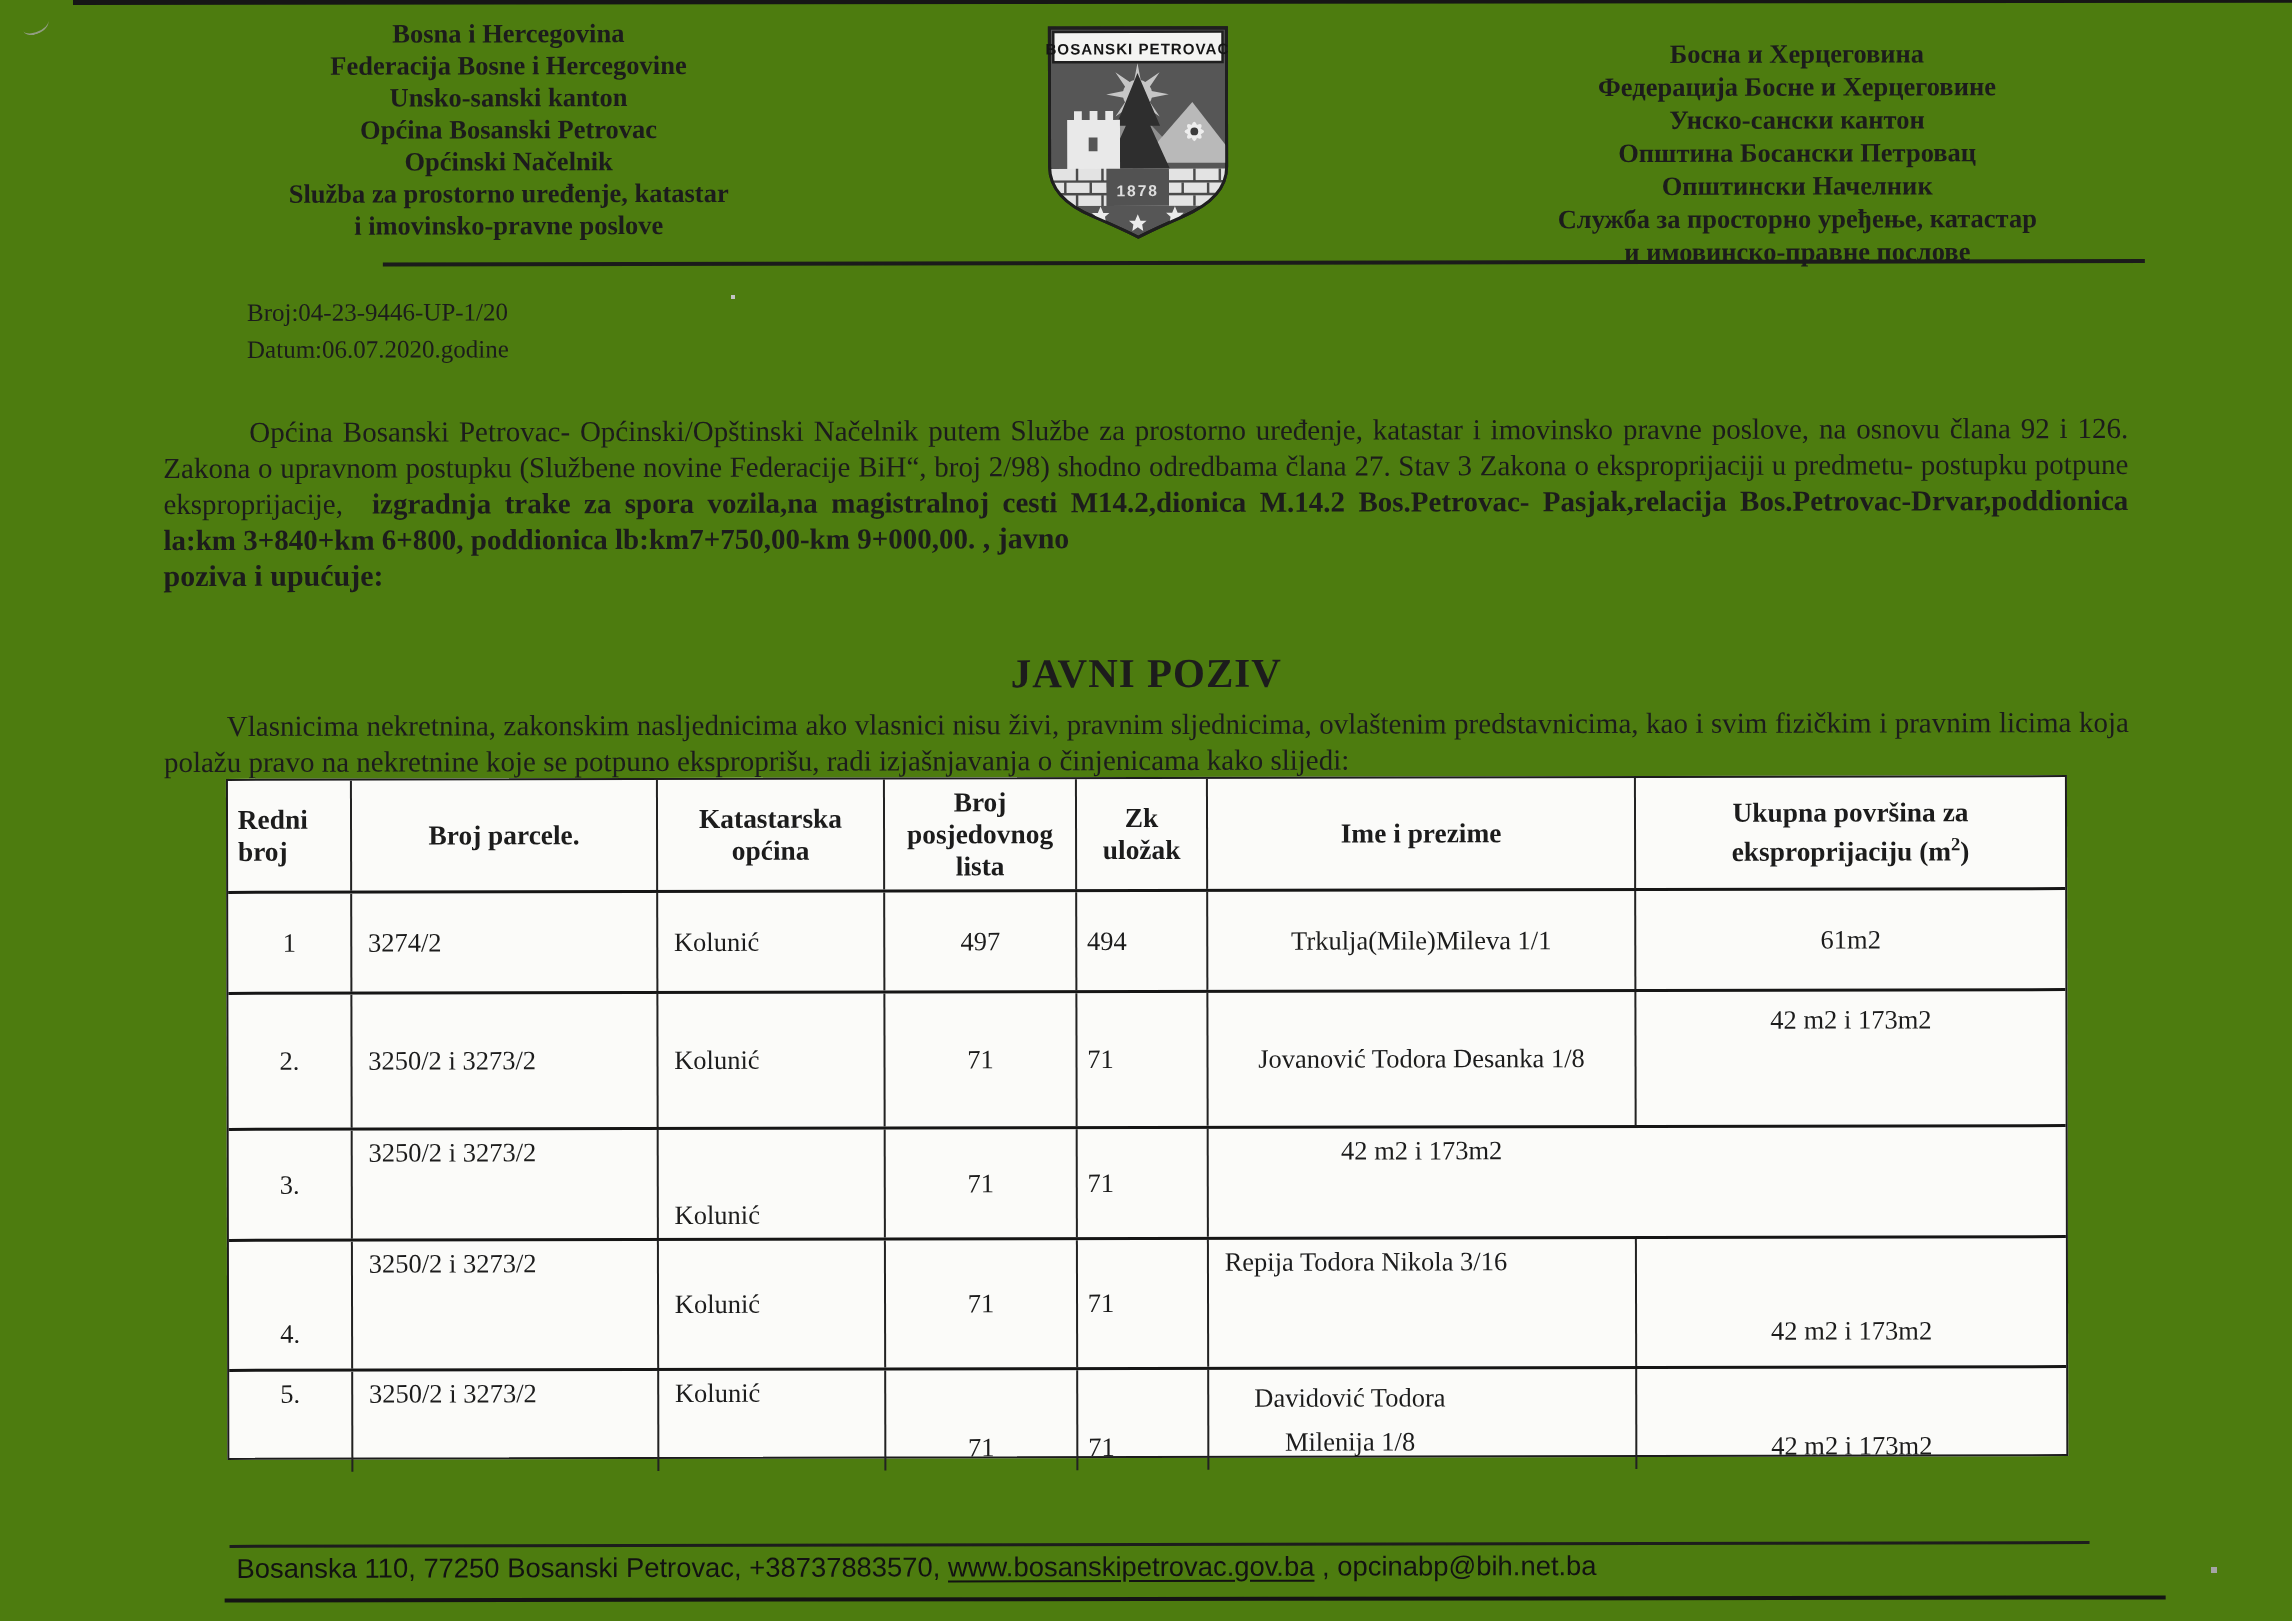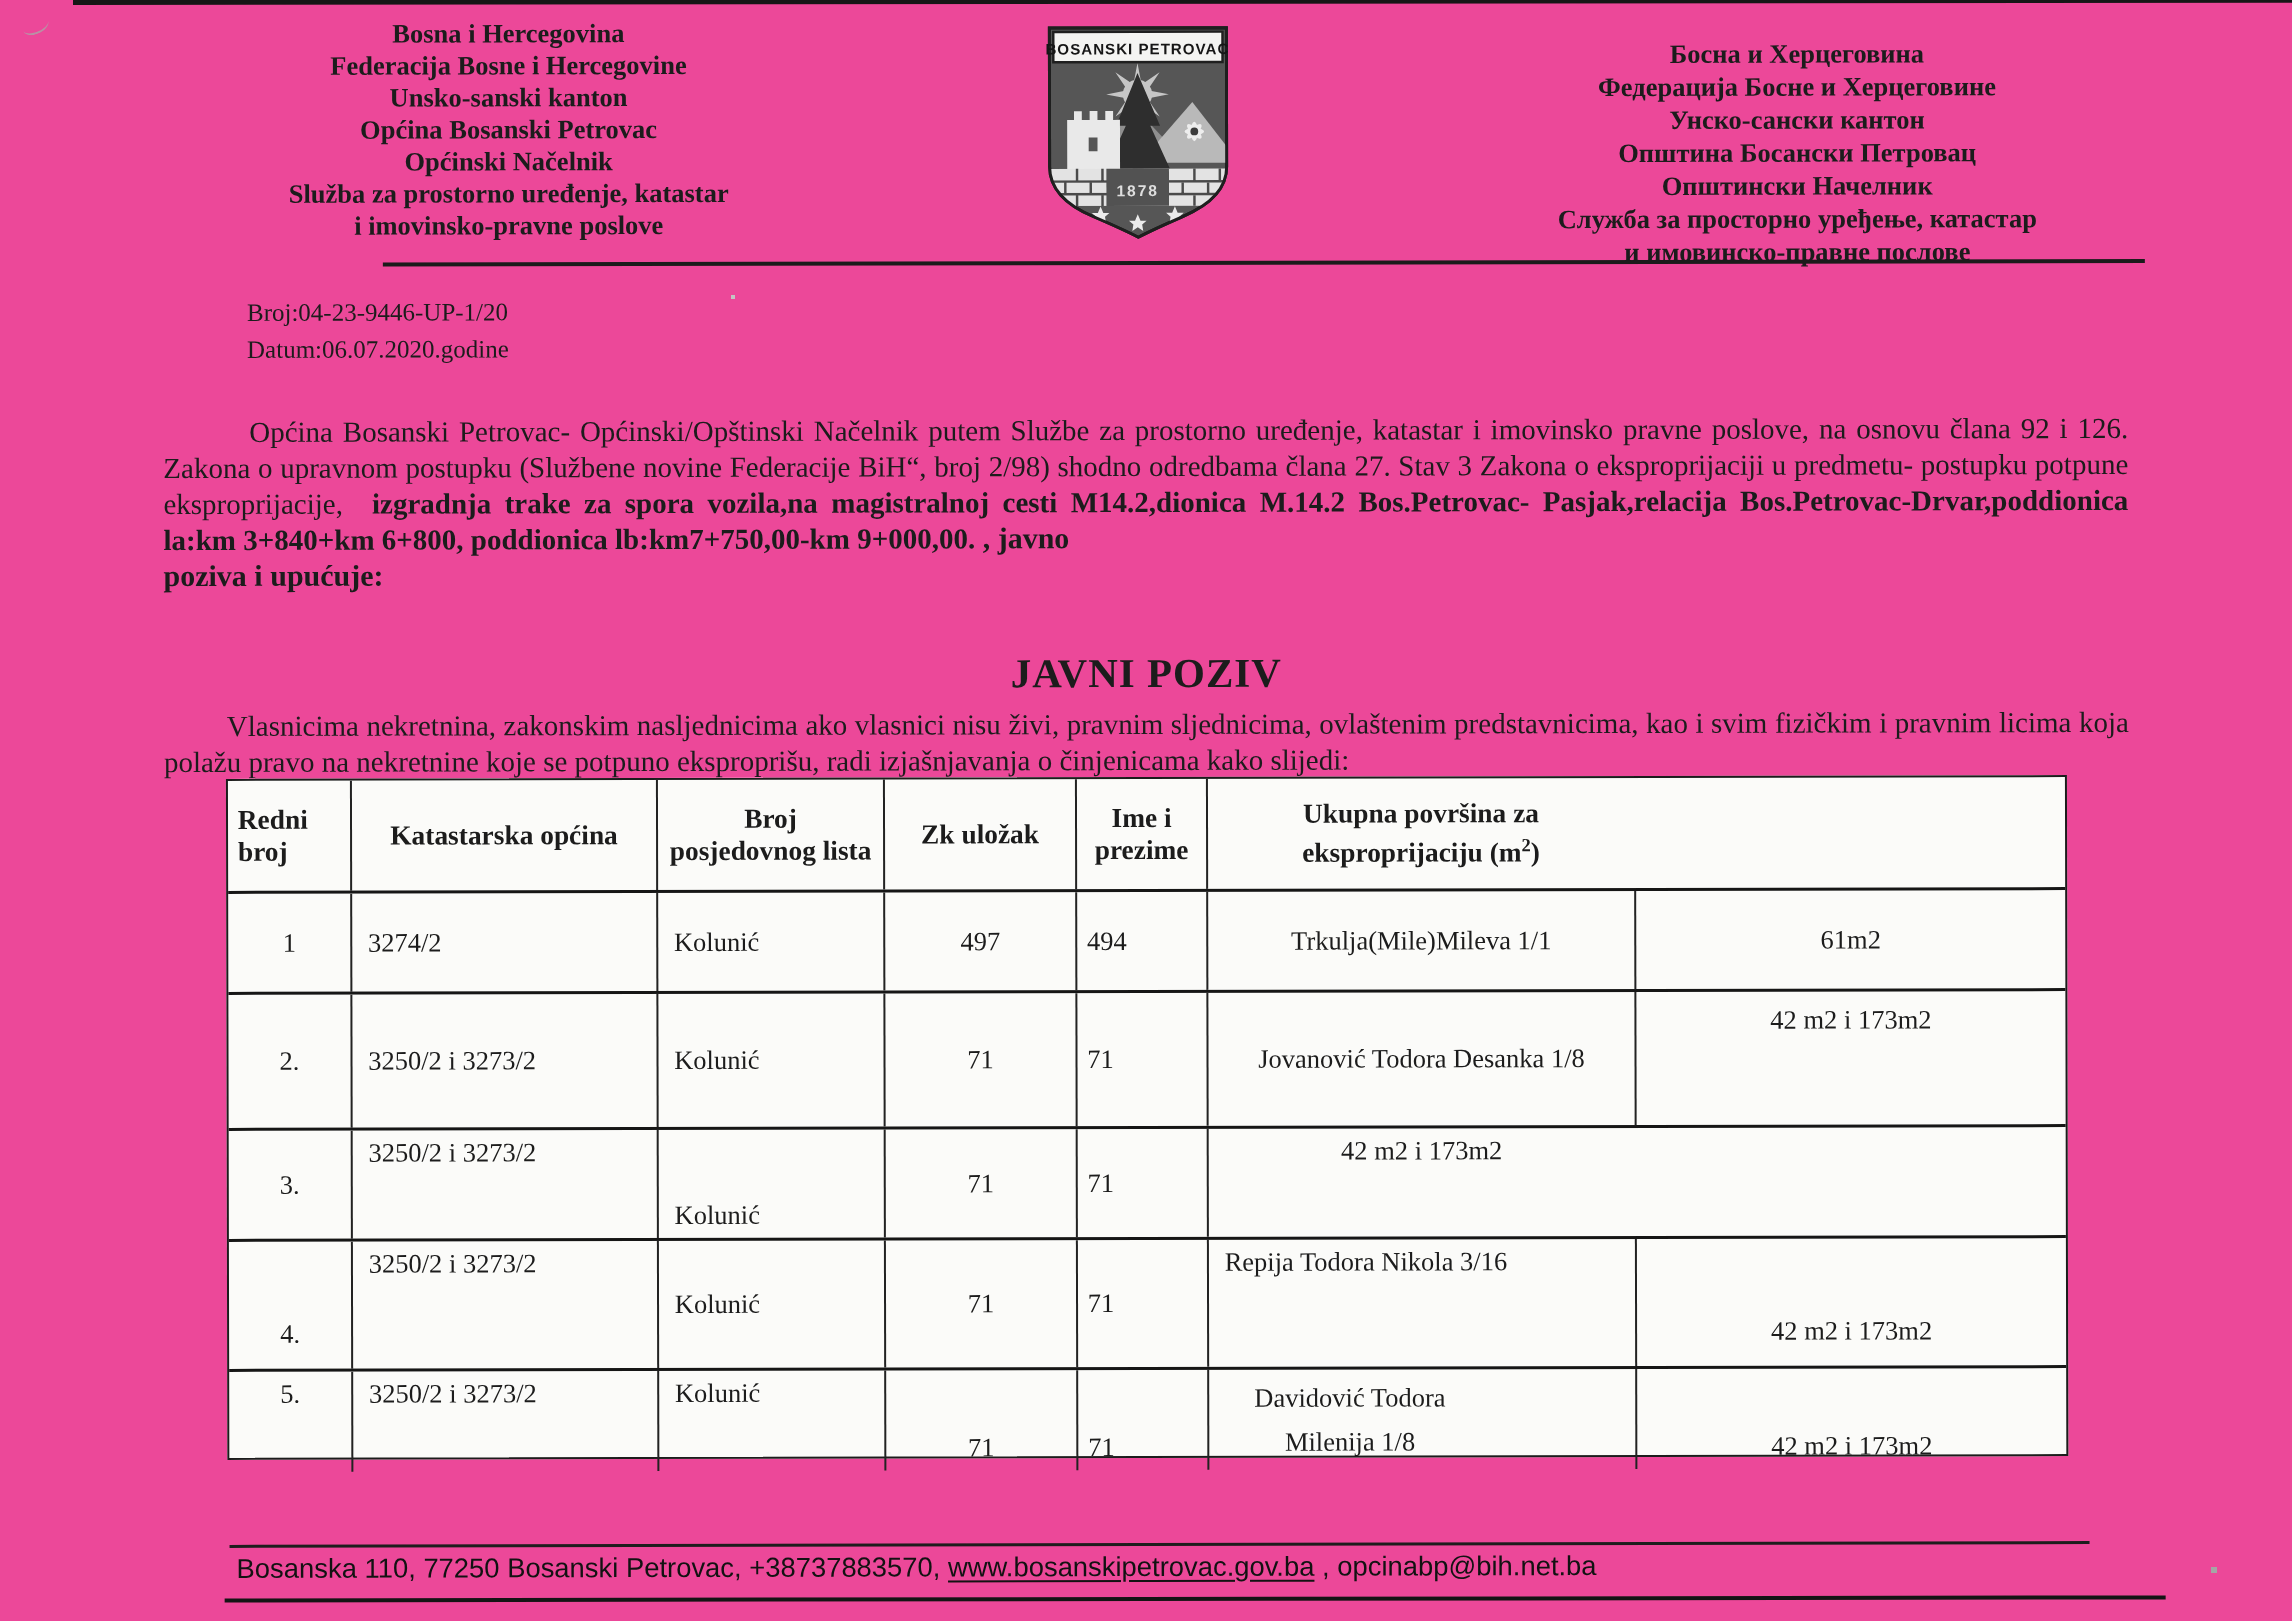--- a/index.html
+++ b/index.html
@@ -1,19 +1,19 @@
 <!DOCTYPE html>
 <html><head>
 <meta charset="utf-8">
 <style>
   html,body{margin:0;padding:0;background:#d8d8d4;}
   .page{
     position:relative;
     width:2293px;height:1621px;
-    background:#ec4899;
+    background:#4d7c0f;
     font-family:"Liberation Serif","DejaVu Serif",serif;
     color:#1c1c1c;
     overflow:hidden;
   }
   .content{position:absolute;inset:0;transform:rotate(-0.12deg);transform-origin:50% 50%;}
   
   .scan-edge-top{position:absolute;top:0;left:73px;right:0;height:4.9px;background:#161616;transform:rotate(-0.06deg);transform-origin:left top;}
   .pencil-mark{position:absolute;left:21.6px;top:15.7px;width:27.4px;height:15.7px;border-bottom:2.9px solid #a9a9a9;border-radius:0 0 60% 45%;transform:rotate(-18deg);opacity:.75;}
   .speckles{position:absolute;left:0;top:0;width:2px;height:2px;
     box-shadow:1499px 832px 0 2px #8b8b8b, 1384px 1162px 0 2px #9a9a9a,
@@ -141,20 +141,21 @@
     <p class="intro"><span>Općina Bosanski Petrovac- Općinski/Opštinski Načelnik putem Službe za prostorno uređenje, katastar i imovinsko pravne poslove, na osnovu člana 92 i 126. Zakona o upravnom postupku (Službene novine Federacije BiH“, broj 2/98) shodno odredbama člana 27. Stav 3 Zakona o eksproprijaciji u predmetu- postupku potpune eksproprijacije,</span> <b class="gap">izgradnja trake za spora vozila,na magistralnoj cesti M14.2,dionica M.14.2 Bos.Petrovac- Pasjak,relacija Bos.Petrovac-Drvar,poddionica la:km 3+840+km 6+800, poddionica lb:km7+750,00-km 9+000,00.</b><b class="big"> , javno</b><br><b class="big">poziva i upućuje:</b></p>
 
     <h1 class="title">JAVNI POZIV</h1>
 
     <p class="subtitle">Vlasnicima nekretnina, zakonskim nasljednicima ako vlasnici nisu živi, pravnim sljednicima, ovlaštenim predstavnicima, kao i svim fizičkim i pravnim licima koja polažu pravo na nekretnine koje se potpuno eksproprišu, radi izjašnjavanja o činjenicama kako slijedi:</p>
 
     <div class="doc-table">
 
       <div class="trow h-head">
         <div class="cell hc" style="justify-content:flex-start;text-align:left;">Redni broj</div>
+        <div class="cell hc">Broj parcele.</div>
         <div class="cell hc">Katastarska općina</div>
         <div class="cell hc">Broj posjedovnog lista</div>
         <div class="cell hc">Zk uložak</div>
         <div class="cell hc">Ime i prezime</div>
         <div class="cell hc">
           <span><span>Ukupna površina za eksproprijaciju (m</span><sup>2</sup><span>)</span></span>
         </div>
       </div>
 
       <div class="trow h-r1">

